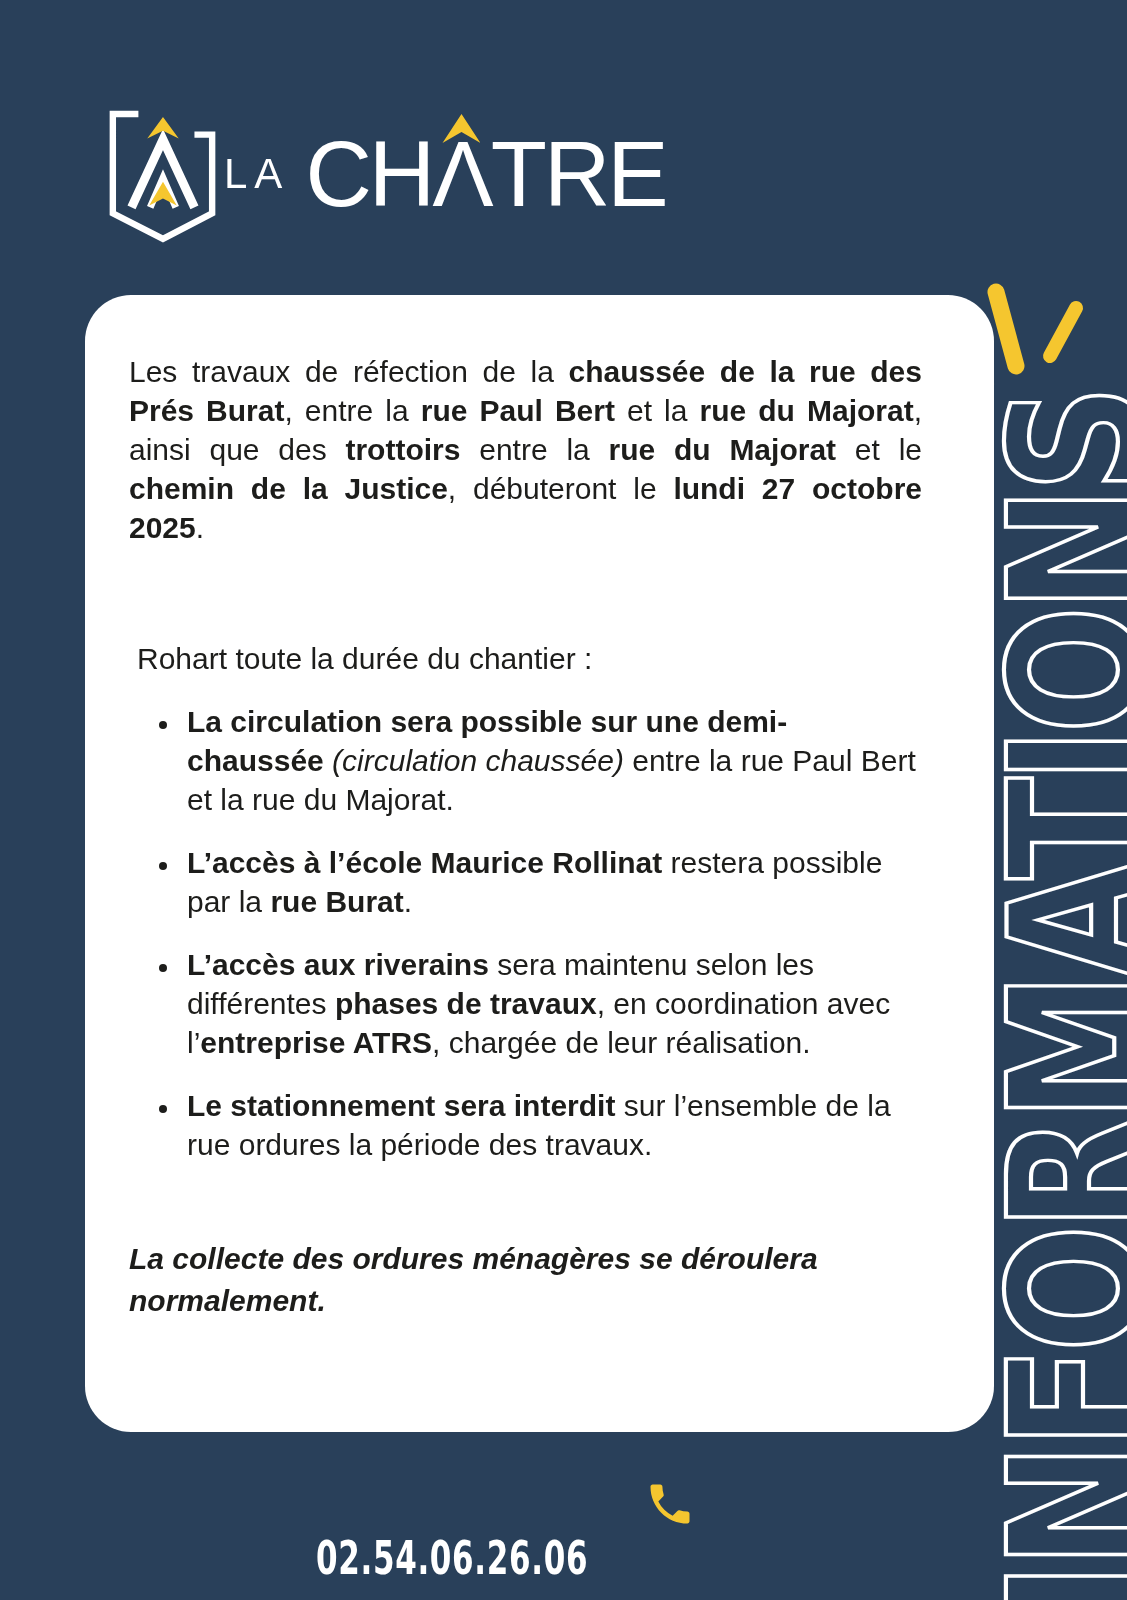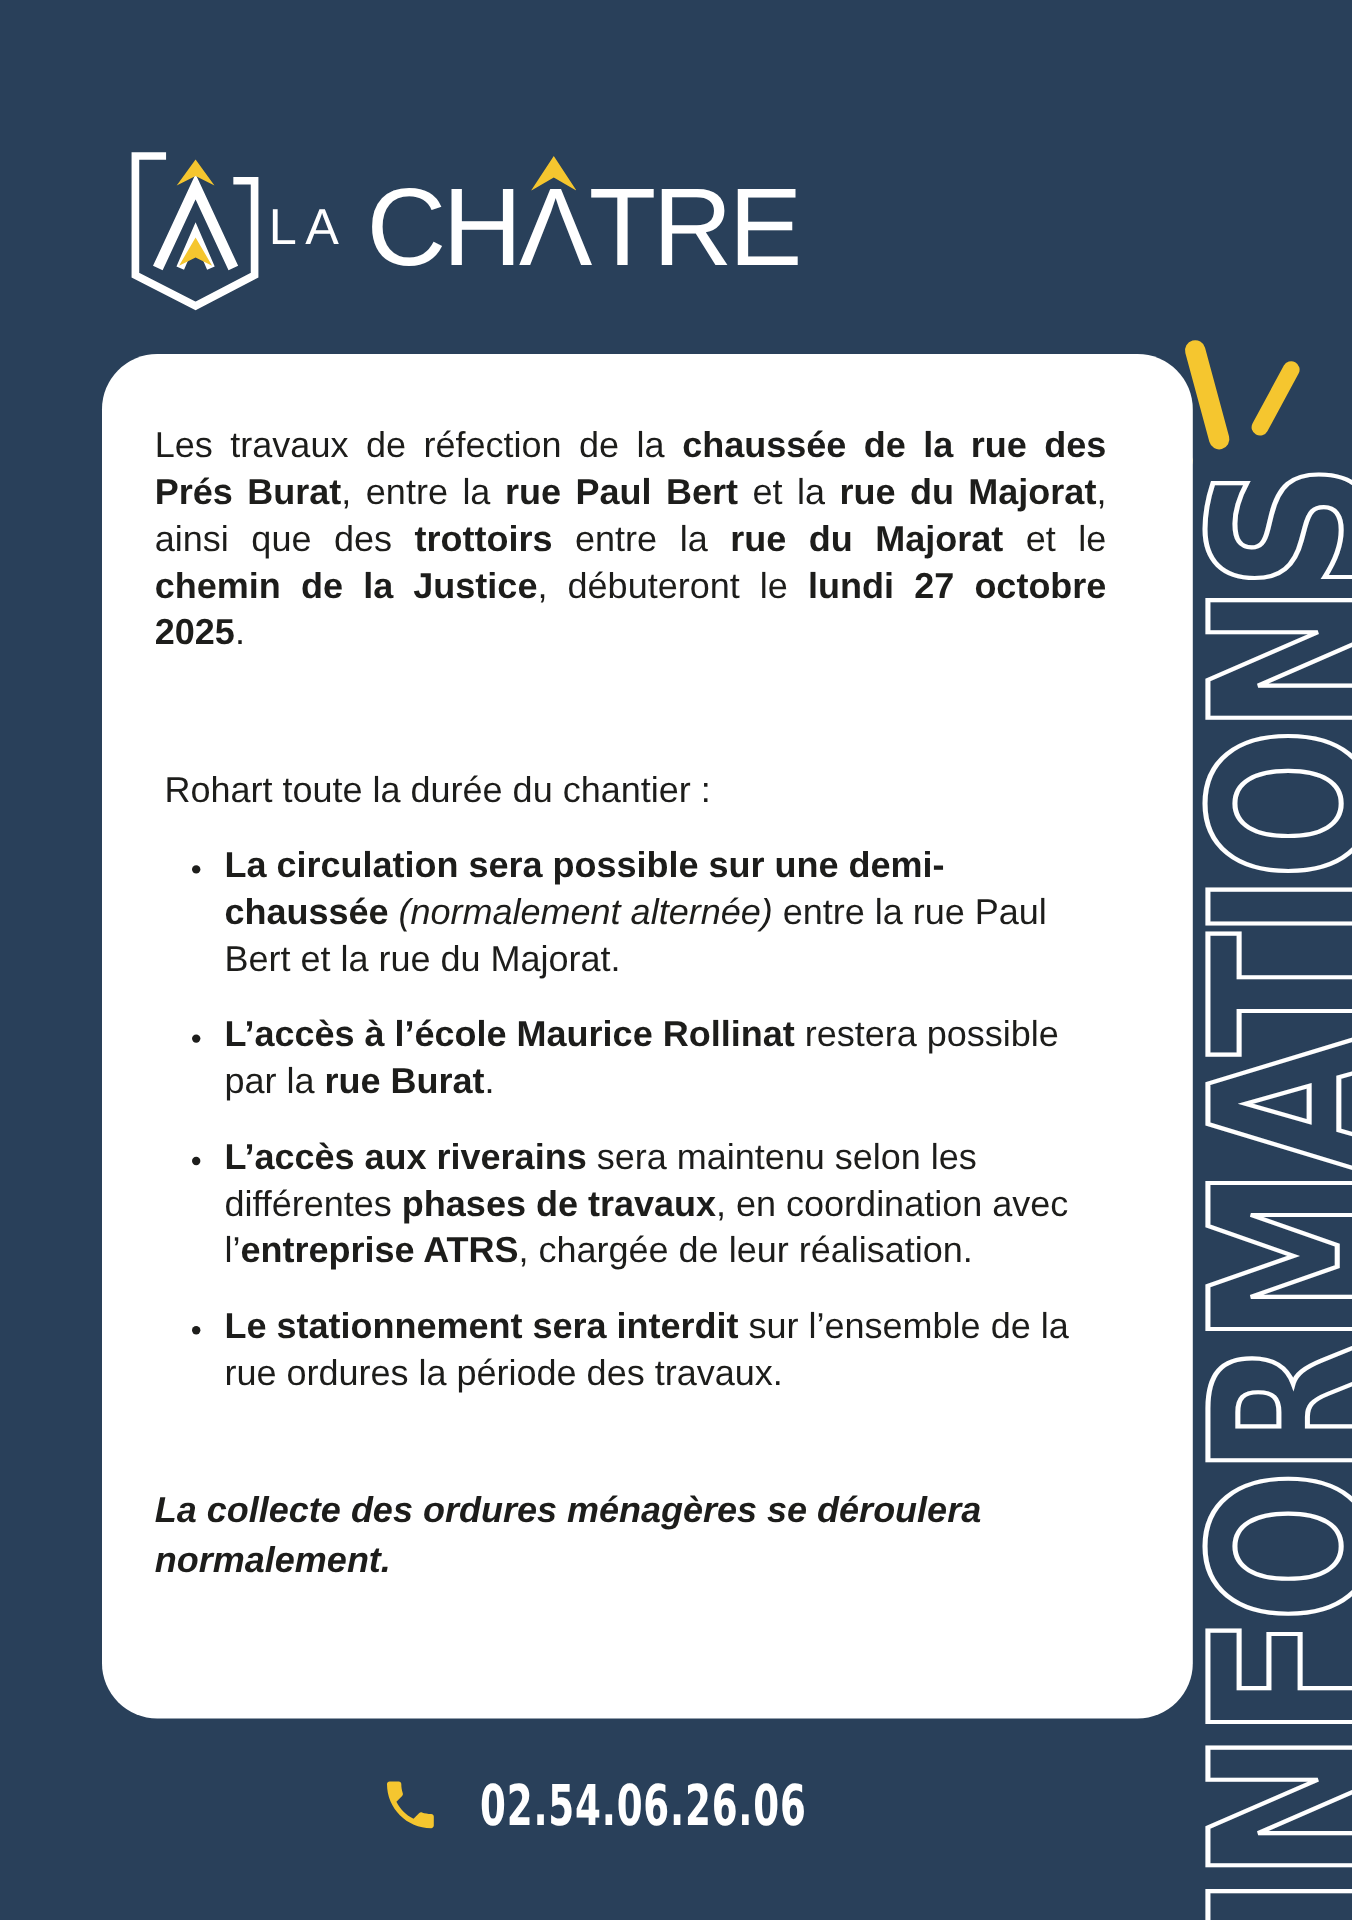--- a/index.html
+++ b/index.html
@@ -5,21 +5,21 @@
   html,body{margin:0;padding:0;background:#16283a;}
   .page{
     position:relative;
     width:1127px;height:1600px;
     background:#29405a;
     overflow:hidden;
     font-family:"Liberation Sans","DejaVu Sans",sans-serif;
   }
 
   
-  .logo{position:absolute;left:103px;top:114px;display:flex;}
+  .logo{position:absolute;left:103px;top:98px;display:flex;}
   .emblem{width:118px;height:150px;}
   .logo-text{
     position:absolute;left:121px;top:31px;
     white-space:nowrap;line-height:90px;
   }
   .logo-la{
     font-size:42px;letter-spacing:7px;color:#ffffff;
     position:relative;top:-18px;margin-right:16px;
   }
   .logo-chatre{
@@ -44,21 +44,21 @@
   .bullets li{margin-bottom:24px;padding-left:6px;}
   .bullets li::marker{font-size:0.85em;}
   .note{
     margin:74px 0 0 0;font-size:30px;line-height:42px;text-align:left;
     font-weight:bold;font-style:italic;
   }
   .b{font-weight:bold;}
   .i{font-style:italic;}
 
   
-  .phone-row{position:absolute;left:316px;top:1478px;display:flex;align-items:flex-start;}
+  .phone-row{position:absolute;left:316px;top:1478px;display:flex;align-items:flex-end;flex-direction:column;}
   .phone-icon{width:52px;height:52px;margin-right:32px;}
   .phone-number{
     font-family:"DejaVu Sans","Liberation Sans",sans-serif;
     font-size:47px;font-weight:bold;color:#ffffff;letter-spacing:1px;
     transform:scaleX(0.66);transform-origin:left center;white-space:nowrap;
   }
 
   
   .sparkle{position:absolute;left:880px;top:260px;width:240px;height:180px;}
   .vertical-svg{position:absolute;left:0;top:0;width:1127px;height:1600px;pointer-events:none;}
@@ -84,21 +84,21 @@
   <svg class="sparkle" viewBox="880 260 240 180">
     <line x1="916" y1="360" x2="986" y2="384" stroke="#f5c62f" stroke-width="16" stroke-linecap="round"></line>
     <line x1="996" y1="292" x2="1016" y2="366" stroke="#f5c62f" stroke-width="17" stroke-linecap="round"></line>
     <line x1="1050" y1="356" x2="1076" y2="308" stroke="#f5c62f" stroke-width="14" stroke-linecap="round"></line>
   </svg>
 
   <main class="card">
     <p class="intro"><span class="">Les travaux de réfection de la </span><span class="b ">chaussée de la rue des Prés Burat</span><span class="">, entre la </span><span class="b ">rue Paul Bert</span><span class=""> et la </span><span class="b ">rue du Majorat</span><span class="">, ainsi que des </span><span class="b ">trottoirs</span><span class=""> entre la </span><span class="b ">rue du Majorat</span><span class=""> et le </span><span class="b ">chemin de la Justice</span><span class="">, débuteront le </span><span class="b ">lundi 27 octobre 2025</span><span class="">.</span></p>
     <p class="subtitle">Rohart toute la durée du chantier :</p>
     <ul class="bullets">
-        <li><span class="b ">La circulation sera possible sur une demi-chaussée</span><span class=""> </span><span class="i">(normalement alternée)</span><span class=""> entre la rue Paul Bert et la rue du Majorat.</span></li>
+        <li><span class="b ">La circulation sera possible sur une demi-chaussée</span><span class=""> </span><span class="i">(circulation chaussée)</span><span class=""> entre la rue Paul Bert et la rue du Majorat.</span></li>
         <li><span class="b ">L’accès à l’école Maurice Rollinat</span><span class=""> restera possible par la </span><span class="b ">rue Burat</span><span class="">.</span></li>
         <li><span class="b ">L’accès aux riverains</span><span class=""> sera maintenu selon les différentes </span><span class="b ">phases de travaux</span><span class="">, en coordination avec l’</span><span class="b ">entreprise ATRS</span><span class="">, chargée de leur réalisation.</span></li>
         <li><span class="b ">Le stationnement sera interdit</span><span class=""> sur l’ensemble de la rue ordures la période des travaux.</span></li>
       </ul>
     <p class="note">La collecte des ordures ménagères se déroulera normalement.</p>
   </main>
 
   <div class="phone-row">
     <svg class="phone-icon" viewBox="0 0 24 24">
       <path fill="#f5c62f" d="M6.62 10.79c1.44 2.83 3.76 5.14 6.59 6.59l2.2-2.2c.27-.27.67-.36 1.02-.24 1.12.37 2.33.57 3.57.57.55 0 1 .45 1 1V20c0 .55-.45 1-1 1-9.39 0-17-7.61-17-17 0-.55.45-1 1-1h3.5c.55 0 1 .45 1 1 0 1.25.2 2.45.57 3.57.11.35.03.74-.25 1.02l-2.2 2.2z"></path>

